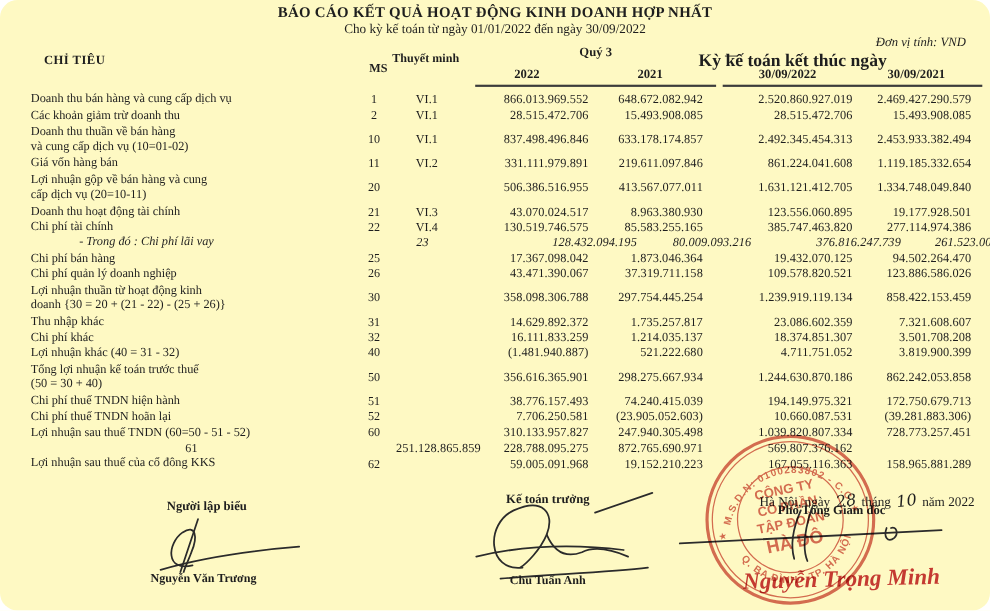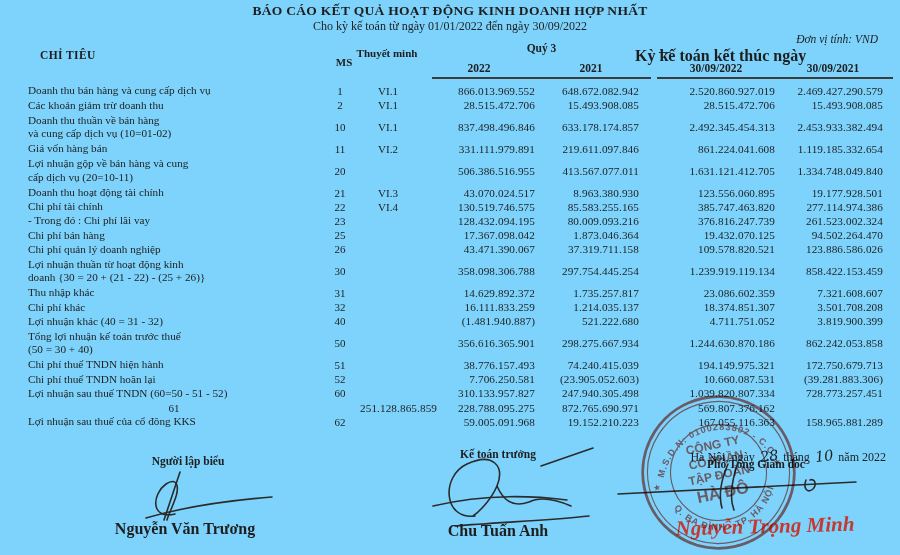--- a/index.html
+++ b/index.html
@@ -1,17 +1,17 @@
 <!DOCTYPE html>
 <html><head>
 <meta charset="utf-8">
 <style>
   html,body{margin:0;padding:0;background:#ffffff;}
-  .page{position:relative;width:900px;height:555px;background:#7dd3fc;overflow:hidden;
-        font-family:"Liberation Serif","DejaVu Serif",serif;color:#1e1e1e;}
+  .page{position:relative;width:900px;height:555px;background:#fef9c3;overflow:hidden;
+        font-family:"Liberation Serif","DejaVu Serif",serif;color:#1e1e1e;border-radius:16px;}
 
   
   .title{position:absolute;top:3px;left:0;width:100%;text-align:center;
          font-weight:bold;font-size:13.5px;letter-spacing:.3px;}
   .subtitle{position:absolute;top:19px;left:0;width:100%;text-align:center;font-size:12px;}
   .unit{position:absolute;top:33px;right:22px;font-style:italic;font-size:11.5px;}
 
   
   .h-chitieu{position:absolute;top:49px;left:40px;font-weight:bold;font-size:11.5px;letter-spacing:.4px;}
   .h-ms{position:absolute;top:56px;left:326px;width:36px;text-align:center;font-weight:bold;font-size:11px;}
@@ -27,32 +27,32 @@
 
   
   .rows{position:absolute;top:84px;left:28px;width:858px;}
   .trow{display:grid;grid-template-columns:292px 40px 56px 122px 104px 136px 108px;
         align-items:center;min-height:14.2px;font-size:11.2px;line-height:1.1;}
   .trow.d2{min-height:29.5px;}
   .c.ms,.c.tm{text-align:center;font-size:11px;}
   .c.num{text-align:right;padding-right:3px;white-space:nowrap;letter-spacing:.1px;}
   .c.name{padding-right:6px;line-height:1.2;}
   .trow.b{font-weight:normal;}
-  .trow.i{}
+  .trow.i{font-style:italic;margin-left:44px;}
 
   
   .date{position:absolute;top:448px;left:600px;width:286px;display:flex;justify-content:flex-end;
         align-items:baseline;gap:5px;font-size:12px;white-space:nowrap;}
   .hand{font-style:italic;font-size:14.5px;font-family:"DejaVu Serif",serif;
         display:inline-block;transform:rotate(-7deg);}
   .role{position:absolute;text-align:center;font-weight:bold;font-size:11.5px;}
   .role.l{top:455px;left:118px;width:140px;}
   .role.m{top:448px;left:428px;width:140px;}
   .role.r{top:458px;left:676px;width:160px;}
-  .sname{position:absolute;text-align:center;font-weight:bold;font-size:16px;}
+  .sname{position:absolute;text-align:center;font-weight:bold;font-size:11px;}
   .sname.l{top:520px;left:103px;width:164px;}
   .sname.m{top:522px;left:423px;width:150px;}
   .sname.r{top:514px;left:648px;width:234px;font-size:21px;color:#c43a31;
            font-style:italic;transform:rotate(-1.5deg);}
   svg.sig{position:absolute;}
   svg.sig path{stroke:#2b2b2b;stroke-width:1.6;fill:none;stroke-linecap:round;}
   .stamp{position:absolute;left:637px;top:391px;width:163px;height:163px;
          opacity:.78;mix-blend-mode:multiply;}
   .stamp text{font-family:"Liberation Sans","DejaVu Sans",sans-serif;fill:#c8463c;font-weight:bold;}
 </style>

